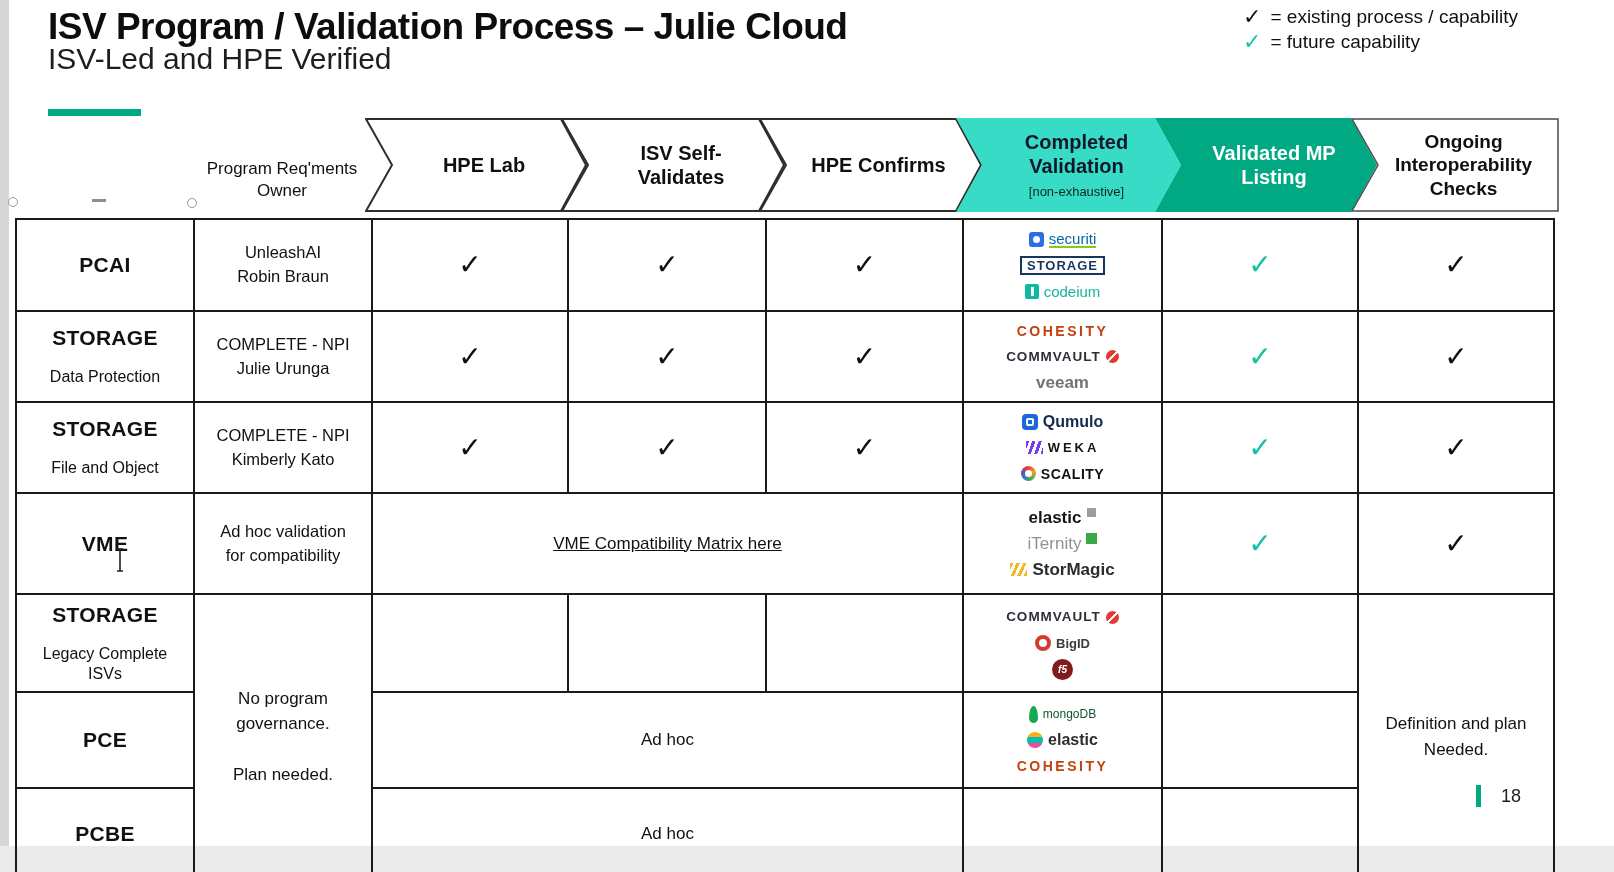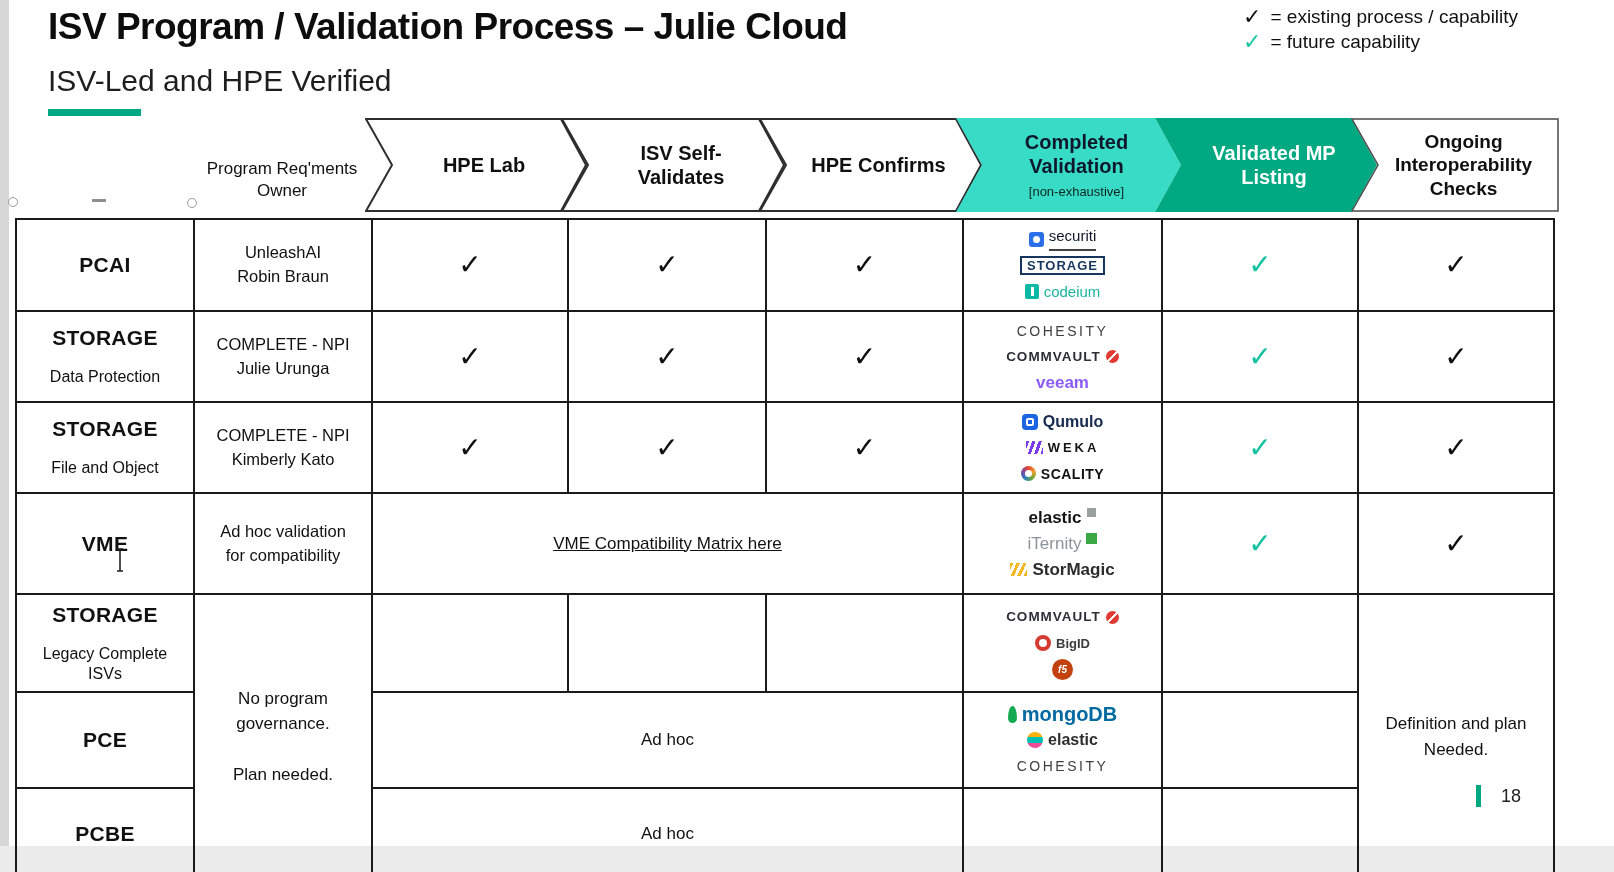--- a/index.html
+++ b/index.html
@@ -3,21 +3,21 @@
 <meta charset="utf-8">
 <style>
   html,body{margin:0;padding:0}
   body{width:1614px;height:872px;position:relative;background:#fff;
        font-family:"Liberation Sans",sans-serif;color:#111;overflow:hidden}
   .ml{white-space:pre-line}
   .edge-left{position:absolute;left:0;top:0;width:9px;height:872px;background:#d7d7d7}
   .edge-bottom{position:absolute;left:0;top:846px;width:1614px;height:26px;background:#ebebeb}
 
   .title{position:absolute;left:48px;top:6px;margin:0;font-size:37px;font-weight:700;letter-spacing:-0.5px;color:#0d0d0d}
-  .subtitle{position:absolute;left:48px;top:64px;font-size:30px;font-weight:400;color:#1e1e1e}
+  .subtitle{position:absolute;left:48px;top:42px;font-size:30px;font-weight:400;color:#1e1e1e}
   .brandbar{position:absolute;left:48px;top:109px;width:93px;height:7px;background:#01a982}
 
   .legend{position:absolute;left:1243px;top:6px;display:flex;flex-direction:column;gap:3px}
   .legend-row{display:flex;align-items:center;gap:9px}
   .lg-check{font-size:22px;line-height:1;color:#111}
   .lg-check.future{color:#18c5a3}
   .lg-text{font-size:19px;color:#111}
 
   .owner-head{position:absolute;left:193px;top:158px;width:178px;text-align:center;font-size:17px;line-height:1.3;color:#111}
 
@@ -43,51 +43,51 @@
   .chk.future{color:#16c2a2}
   .vme-link{font-size:17px;text-decoration:underline;color:#111;cursor:pointer}
   .adhoc{font-size:17px}
   .mergetxt{font-size:17px;line-height:1.5}
 
   .stack{display:flex;flex-direction:column;align-items:center;justify-content:center;gap:3px}
   .logo{display:flex;align-items:center;gap:5px;height:23px}
   .lt{line-height:1}
   .ic-securiti{width:15px;height:15px;border-radius:3px;background:#2a6fe8;position:relative;flex:none}
   .ic-securiti::after{content:"";position:absolute;left:4px;top:4px;width:7px;height:7px;border-radius:50%;background:#fff}
-  .lt-securiti{font-size:15px;color:#0f172a;border-bottom:2px solid #404040;padding-bottom:6px}
+  .lt-securiti{font-size:15px;color:#0369a1;border-bottom:2px solid #84cc16;padding-bottom:0}
   .lt-vaidio{border:2px solid #17365e;color:#17365e;font-weight:700;font-size:13px;letter-spacing:1px;padding:1px 5px}
   .ic-codeium{width:14px;height:15px;background:#0db8a5;position:relative;border-radius:2px;flex:none}
   .ic-codeium::after{content:"";position:absolute;left:6px;top:3px;width:3px;height:9px;background:#fff}
   .lt-codeium{font-size:15px;color:#19b4a0}
-  .lt-cohesity{font-size:14px;font-weight:400;letter-spacing:2.5px;color:#404040}
+  .lt-cohesity{font-size:14px;font-weight:700;letter-spacing:2.5px;color:#c2410c}
   .lt-commvault{font-size:13.5px;font-weight:700;letter-spacing:1px;color:#2e2e38}
   .ic-commvault{width:13px;height:13px;border-radius:50%;flex:none;
      background:linear-gradient(135deg,#e13a32 44%,#fff 44% 56%,#e13a32 56%)}
-  .lt-veeam{font-size:17px;font-weight:700;color:#8b5cf6}
+  .lt-veeam{font-size:17px;font-weight:700;color:#737373}
   .ic-qumulo{width:16px;height:16px;border-radius:4px;background:#1b66e0;position:relative;flex:none}
   .ic-qumulo::after{content:"";position:absolute;inset:4px;border:2px solid #fff;border-radius:2px}
   .lt-qumulo{font-size:16px;font-weight:700;color:#16294e}
   .ic-weka{width:17px;height:13px;flex:none;background:repeating-linear-gradient(110deg,#7c3aed 0 3px,rgba(0,0,0,0) 3px 6px)}
   .lt-weka{font-size:13px;font-weight:700;letter-spacing:3px;color:#161616}
   .ic-scality{width:15px;height:15px;border-radius:50%;position:relative;flex:none;
      background:conic-gradient(#e8442f,#f0a12c,#67a63c,#2a7fc0,#7a4aa0,#e8442f)}
   .ic-scality::after{content:"";position:absolute;inset:4px;border-radius:50%;background:#fff}
   .lt-scality{font-size:14px;font-weight:800;letter-spacing:.5px;color:#121212}
   .lt-opentext{font-size:17px;font-weight:700;color:#141414}
   .ic-opentext-tm{width:9px;height:9px;background:#9aa09f;margin-left:1px;align-self:flex-start;margin-top:2px;flex:none}
   .lt-iternity{font-size:17px;color:#8d9499}
   .ic-iternity{width:11px;height:11px;background:#3aa845;align-self:flex-start;margin-top:1px;flex:none}
   .ic-stormagic{width:17px;height:13px;flex:none;background:repeating-linear-gradient(115deg,#f2b824 0 3px,rgba(0,0,0,0) 3px 6px)}
   .lt-stormagic{font-size:17px;font-weight:700;color:#2c2c2c}
   .ic-bigid{width:16px;height:16px;border-radius:50%;border:4px solid #d6392f;box-sizing:border-box;flex:none}
   .lt-bigid{font-size:13px;font-weight:700;color:#3d3d3d}
-  .ic-f5{width:21px;height:21px;border-radius:50%;background:#c2410c;color:#fff;font-size:10px;font-weight:700;
+  .ic-f5{width:21px;height:21px;border-radius:50%;background:#7f1d1d;color:#fff;font-size:10px;font-weight:700;
      font-style:italic;display:flex;align-items:center;justify-content:center;flex:none}
   .ic-mongo{width:9px;height:17px;background:#13aa52;border-radius:50% 50% 45% 45%/70% 70% 30% 30%;flex:none}
-  .lt-mongo{font-size:20px;font-weight:700;color:#0369a1}
+  .lt-mongo{font-size:12px;font-weight:400;color:#14532d}
   .ic-elastic{width:16px;height:16px;border-radius:50%;flex:none;
      background:linear-gradient(180deg,#f9b110 34%,#00bfb3 34% 67%,#ed4c9b 67%)}
   .lt-elastic{font-size:16px;font-weight:700;color:#2e2e2e}
 
   .pagenum{position:absolute;left:1476px;top:785px;display:flex;align-items:center;gap:20px}
   .pn-bar{width:5px;height:22px;background:#01a982}
   .pn-text{font-size:18px;color:#222}
 
   .ibeam{position:absolute;left:114px;top:547px}
   .handle-dash{position:absolute;left:92px;top:199px;width:14px;height:3px;background:#8f8f8f}

